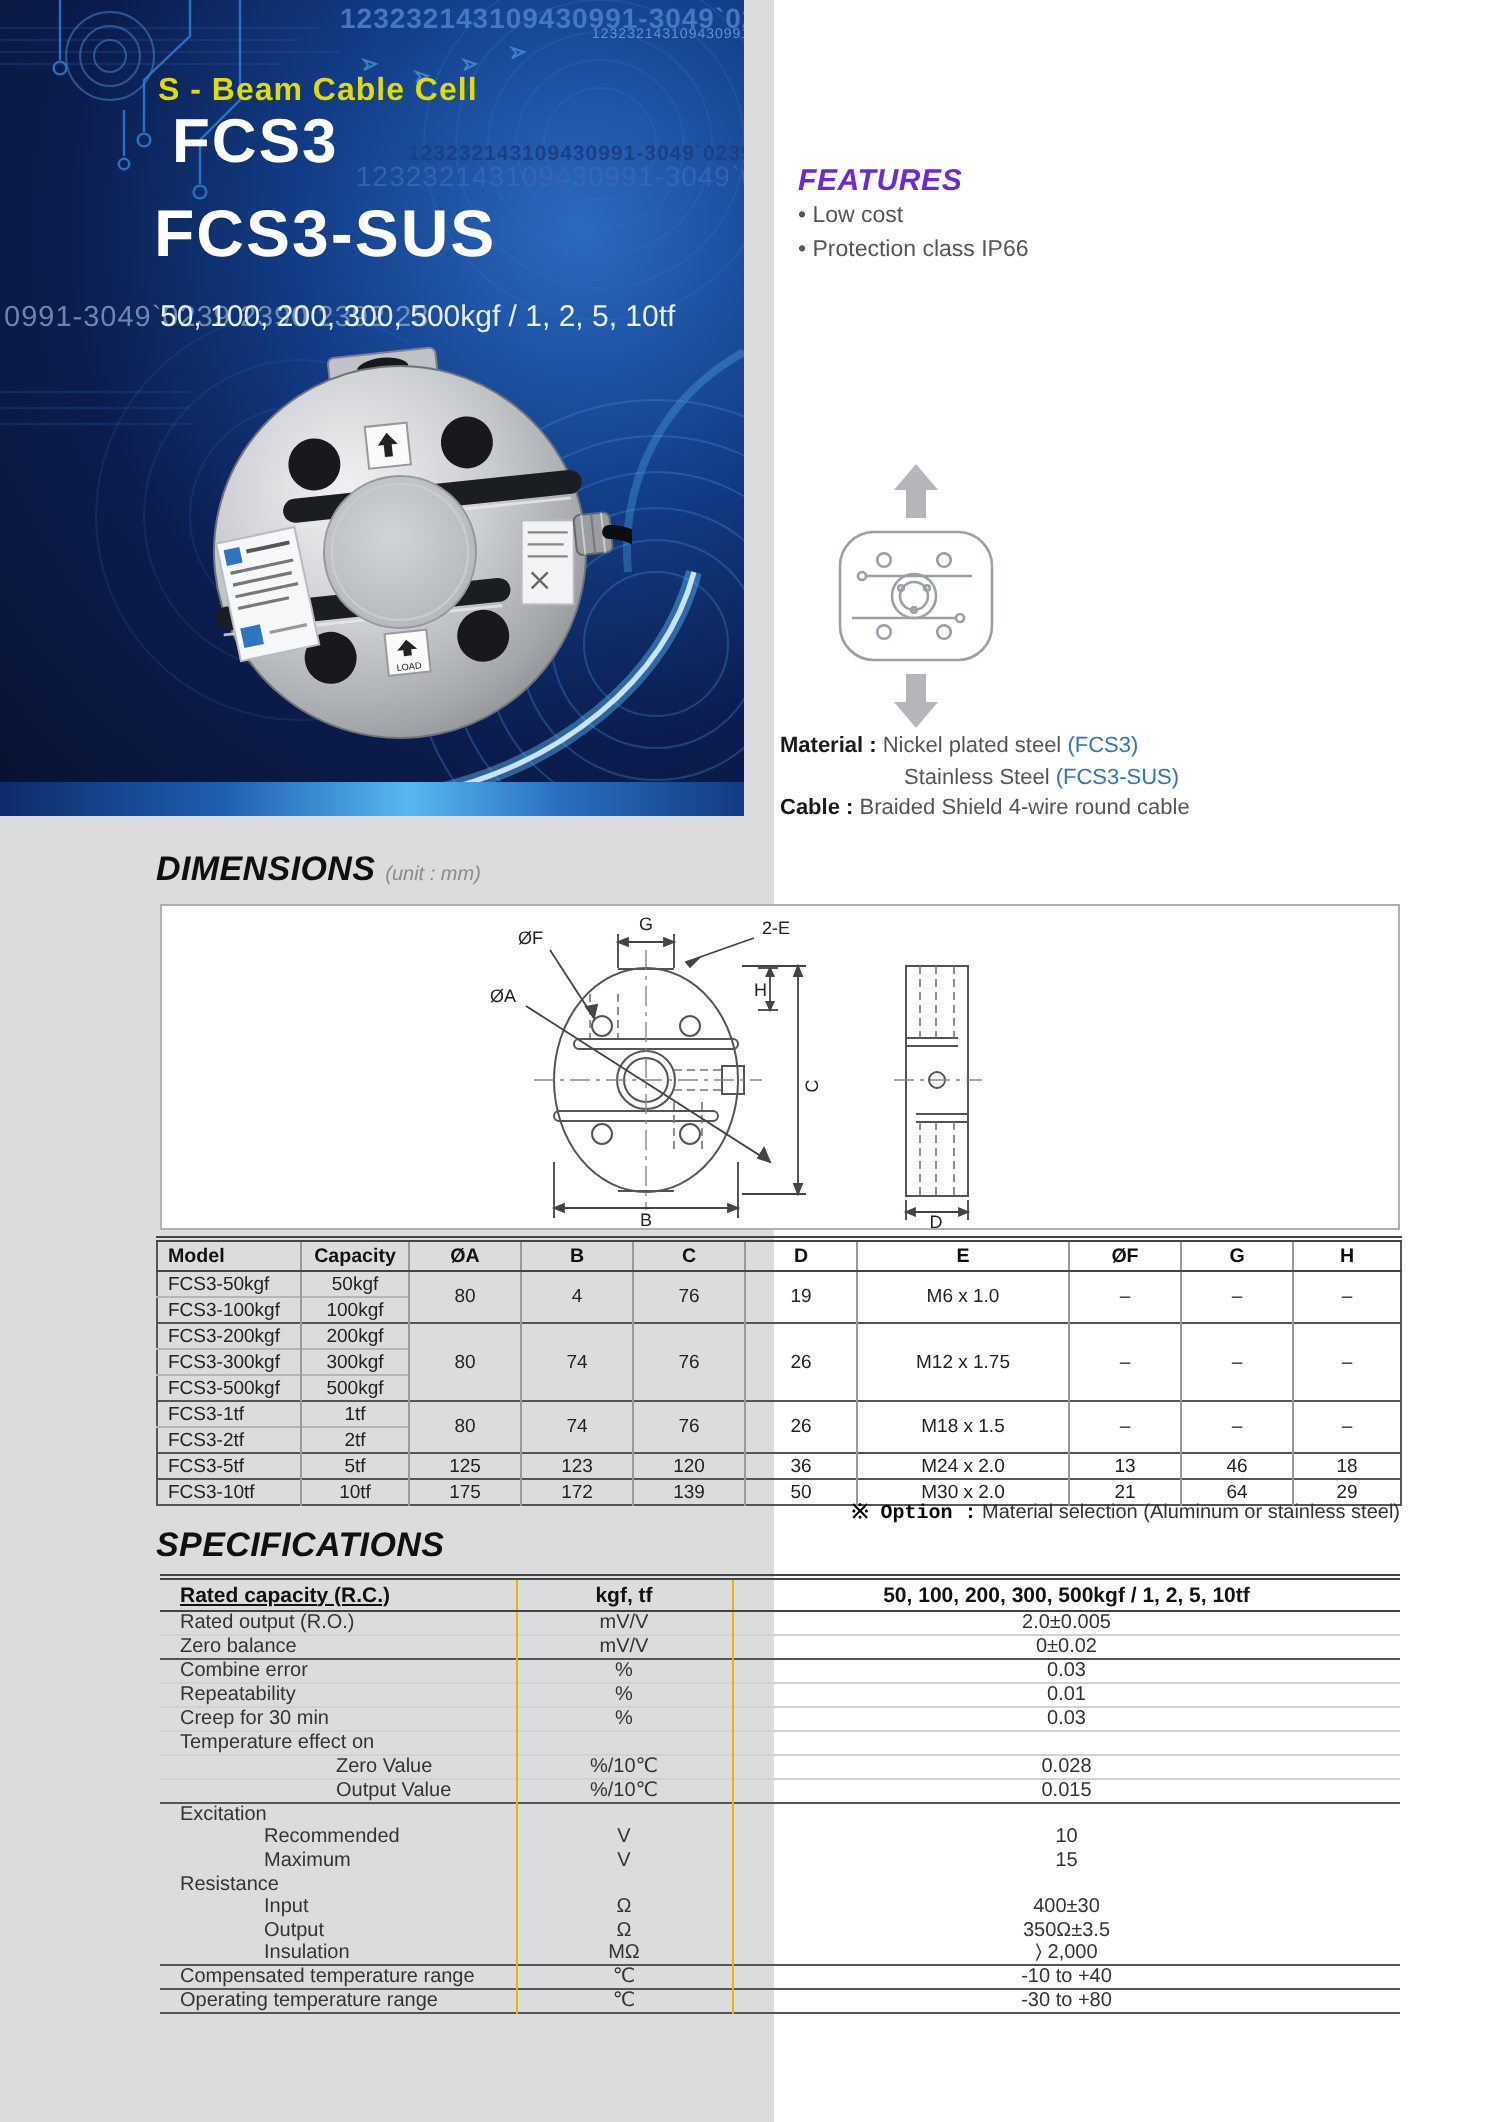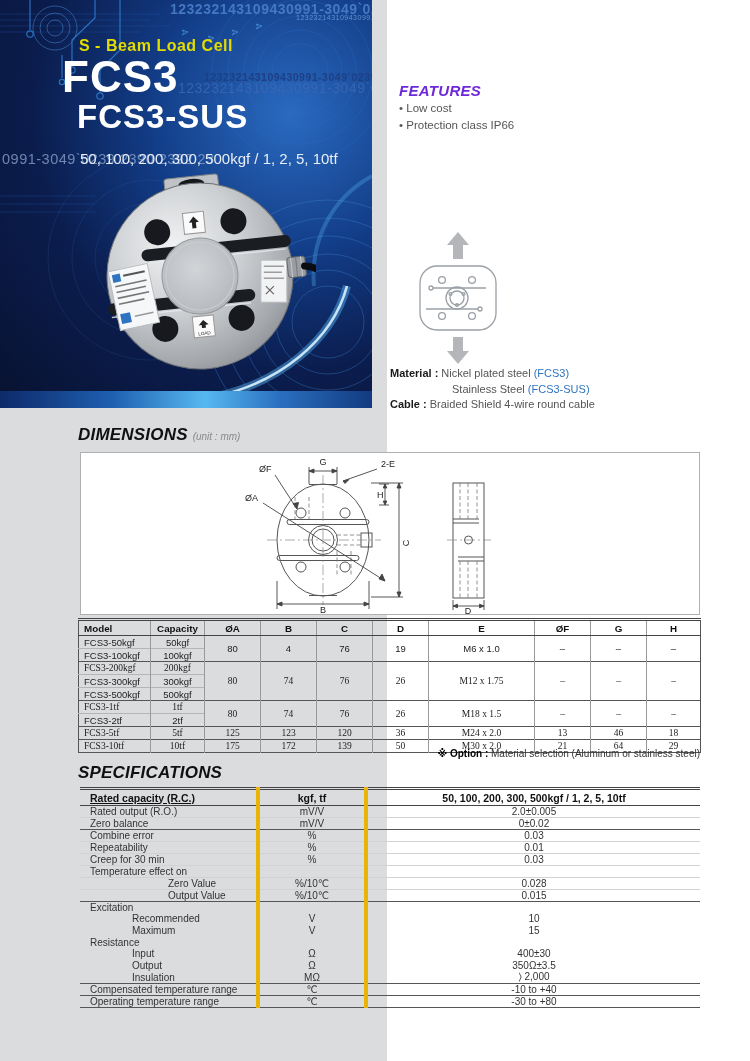--- a/index.html
+++ b/index.html
@@ -14,21 +14,21 @@
   .banner { position:absolute; left:0; top:0; width:372px; height:408px; overflow:hidden;
             background:radial-gradient(circle at 78% 28%, #2a6ac0 0%, #123c86 34%, #0b1d4e 62%, #081230 100%); }
   .banner-deco { position:absolute; left:0; top:0; }
   .num { position:absolute; white-space:nowrap; letter-spacing:.5px; }
   .num-top      { left:170px; top:1px;  font-size:14px; color:#4a7ec8; opacity:.9; font-weight:bold; }
   .num-top-sm   { left:296px; top:14px; font-size:7px;  color:#6a9ad8; opacity:.9; }
   .num-mid-bold { left:204px; top:71px; font-size:10.5px; color:#1d3f85; font-weight:bold; }
   .num-mid-big  { left:178px; top:80px; font-size:14px; color:#3a67b5; opacity:.85; }
   .num-left     { left:2px;  top:151px; font-size:14.5px; color:#8fa8d0; opacity:.75; }
   .tagline { position:absolute; left:79px; top:37px; font-size:16px; font-weight:bold; color:#e3dc00; letter-spacing:.5px; }
-  .model1 { position:absolute; left:62px; top:55px;  font-size:44px; font-weight:bold; color:#fff; letter-spacing:1px; line-height:1; }
+  .model1 { position:absolute; left:86px; top:55px;  font-size:31px; font-weight:bold; color:#fff; letter-spacing:1px; line-height:1; }
   .model2 { position:absolute; left:77px; top:100px; font-size:33px; font-weight:bold; color:#fff; letter-spacing:1px; line-height:1; }
   .cap-line { position:absolute; left:80px; top:150px; font-size:15px; color:#e8edf6; }
   .banner-strip { position:absolute; left:0; bottom:0; width:372px; height:17px;
      background:linear-gradient(90deg,#0d2a6a 0%,#1e5fb0 30%,#57b8f0 55%,#2a70c0 75%,#123a80 100%); }
   .photo { position:absolute; left:92px; top:172px; }
 
   
   .features-title { position:absolute; left:399px; top:82px; font-size:15px; font-weight:bold; font-style:italic; color:#6d28d9; letter-spacing:.3px; }
   .feature-list { position:absolute; left:399px; top:100px; font-size:11.5px; color:#555; line-height:1.45; list-style:none; }
   .feature-list li::before { content:"\2022\00a0"; color:#555; }
@@ -46,32 +46,32 @@
   .draw-box { position:absolute; left:80px; top:452px; width:620px; height:163px; background:#fff; border:1px solid #b0b0b0; }
 
   
   table { border-collapse:collapse; }
   .dim-table { position:absolute; left:78px; top:618px; width:622px; table-layout:fixed;
                border:1px solid #555; border-top:3px double #444; font-size:9.5px; color:#222; }
   .dim-table th { height:16px; font-size:9.8px; font-weight:bold; color:#111; border-bottom:1.2px solid #444; border-left:1px solid #999; }
   .dim-table td { height:13px; text-align:center; border-left:1px solid #999; border-top:1px solid #b5b5b5; }
   .dim-table th:first-child, .dim-table td:first-child { border-left:none; text-align:left; padding-left:5px; }
   .dim-table th:first-child { text-align:left; }
-  .dim-table tr.grp td { border-top:1.6px solid #555;font-family:Liberation Serif, serif; }
+  .dim-table tr.grp td { border-top:1.6px solid #555; }
   .option-note { position:absolute; left:80px; top:748px; width:620px; text-align:right; font-size:10px; color:#333; }
-  .option-note b { color:#000; }
+  .option-note b { color:#000;font-family:Liberation Mono, monospace; }
 
   .spec-table { position:absolute; left:80px; top:787px; width:620px; table-layout:fixed;
                 font-size:10px; color:#333; border-bottom:1.4px solid #555; }
   .spec-table th { height:17px; font-size:10.5px; font-weight:bold; color:#111;
                    border-top:3px double #444; border-bottom:1.4px solid #444; }
   .spec-table td { height:11.6px; padding:0 3px; text-align:center; }
   .spec-table .lbl { text-align:left; padding-left:10px; }
   .spec-table th.lbl { text-align:left; padding-left:10px;text-decoration:underline; }
-  .spec-table .unit, .spec-table .val { border-left:4px solid #eab308; }
+  .spec-table .unit, .spec-table .val { border-left:1px solid #eab308; }
   .spec-table tr.thin td { border-top:1px solid #d2d2d2; }
   .spec-table tr.sect td { border-top:1.4px solid #555; }
   .in1 { padding-left:52px !important; }
   .in2 { padding-left:88px !important; }
 </style>
 </head>
 <body>
 
 <div class="page">
 
@@ -133,21 +133,21 @@
       <path d="M218,396 C278,382 332,342 347,286" fill="none" stroke="#d8f2ff" stroke-width="2.6" opacity="0.9"></path>
       <path d="M372,176 C332,198 310,240 314,286" fill="none" stroke="#58b8f8" stroke-width="4" opacity="0.3"></path>
     </svg>
 
     <div class="num num-top">123232143109430991-3049`0239</div>
     <div class="num num-top-sm">123232143109430991-3049 02</div>
     <div class="num num-mid-bold">123232143109430991-3049`0239`2390`</div>
     <div class="num num-mid-big">123232143109430991-3049`0239`2390</div>
     <div class="num num-left">0991-3049`0239 2390 2392 23</div>
 
-    <div class="tagline">S - Beam Load Cell</div>
+    <div class="tagline">S - Beam Cable Cell</div>
     <div class="model1">FCS3</div>
     <div class="model2">FCS3-SUS</div>
     <div class="cap-line">50, 100, 200, 300, 500kgf / 1, 2, 5, 10tf</div>
 
     <svg class="photo" width="224" height="212" viewBox="0 0 224 212">
       <defs>
         <radialGradient id="metal" cx="38%" cy="32%" r="80%">
           <stop offset="0%" stop-color="#f0f1f2"></stop>
             <stop offset="45%" stop-color="#cdd0d3"></stop>
           <stop offset="80%" stop-color="#a3a7ab"></stop>

